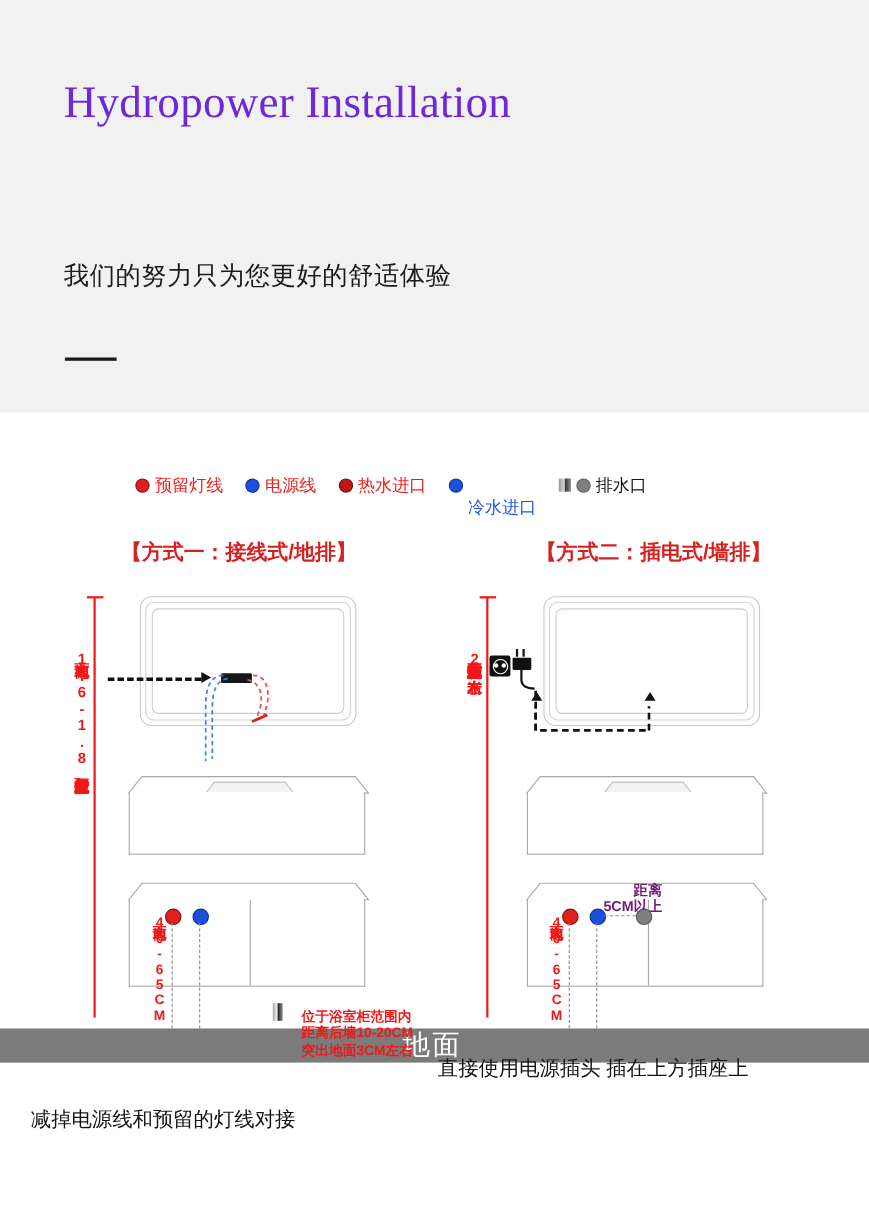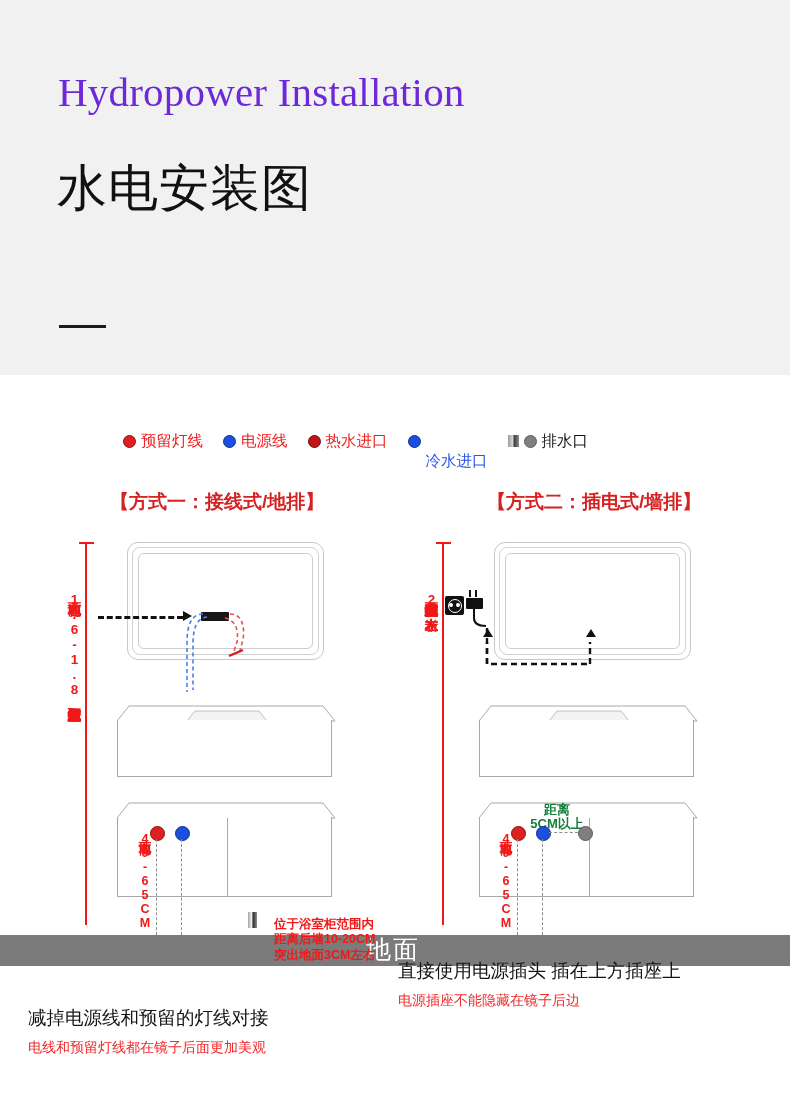--- a/index.html
+++ b/index.html
@@ -108,22 +108,22 @@
   .dropline{position:absolute;width:0;border-left:1px dashed #8d8d8d;}
   .hline-dash{position:absolute;height:0;border-top:1px dashed #8d8d8d;}
 
   .vlabel-sm{
     position:absolute;width:17px;
     writing-mode:vertical-rl;text-orientation:upright;
     font-size:12.5px;font-weight:bold;color:#f01818;line-height:1.0;
   }
 
   .dist-label{
-    position:absolute;font-size:13px;font-weight:bold;color:#15803d;
-    text-align:center;line-height:1.05;white-space:nowrap;
+    position:absolute;font-size:13px;font-weight:bold;color:#701a75;
+    text-align:right;line-height:1.05;white-space:nowrap;
   }
 
   
   .blk-conn{position:absolute;width:28px;height:9px;background:#171717;border-radius:1px;}
   .arrow-in{position:absolute;height:0;border-top:3px dashed #111;}
   .arrow-head{
     position:absolute;width:0;height:0;
     border-top:5px solid transparent;border-bottom:5px solid transparent;
     border-left:9px solid #111;
   }
@@ -172,21 +172,21 @@
   .cap .main{font-size:18.5px;color:#141414;white-space:nowrap;}
   .cap .sub{font-size:14px;color:#ef2a2a;margin-top:9px;white-space:nowrap;}
   .cap.l{left:28px;top:1005px;width:370px;}
   .cap.r{left:398px;top:958px;width:372px;}
 </style>
 </head>
 <body>
 
 <div class="header">
   <div class="hp-title">Hydropower Installation</div>
-  <div class="cn-title">水电安装图</div>
+  <div class="cn-sub">我们的努力只为您更好的舒适体验</div>
   <div class="rule"></div>
 </div>
 
 <div class="legend">
   <div class="leg">
     <span class="dot" style="background:#e02020;border:1px solid #8a1111;"></span>
     <span style="color:#ef2020;">预留灯线</span>
   </div>
   <div class="leg">
     <span class="dot" style="background:#1a4fe0;border:1px solid #12308a;"></span>
@@ -323,18 +323,16 @@
 <div class="ground-label">地面</div>
 
 <div class="drain-note">
   <div>位于浴室柜范围内</div>
   <div>距离后墙10-20CM</div>
   <div>突出地面3CM左右</div>
 </div>
 
 <div class="cap l">
   <div class="main">减掉电源线和预留的灯线对接</div>
-  <div class="sub">电线和预留灯线都在镜子后面更加美观</div>
 </div>
 <div class="cap r">
   <div class="main">直接使用电源插头 插在上方插座上</div>
-  <div class="sub">电源插座不能隐藏在镜子后边</div>
 </div>
 
 </body></html>

